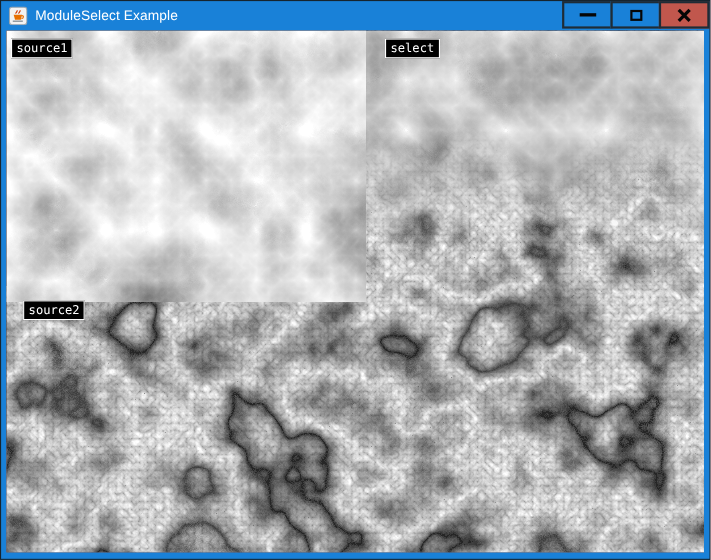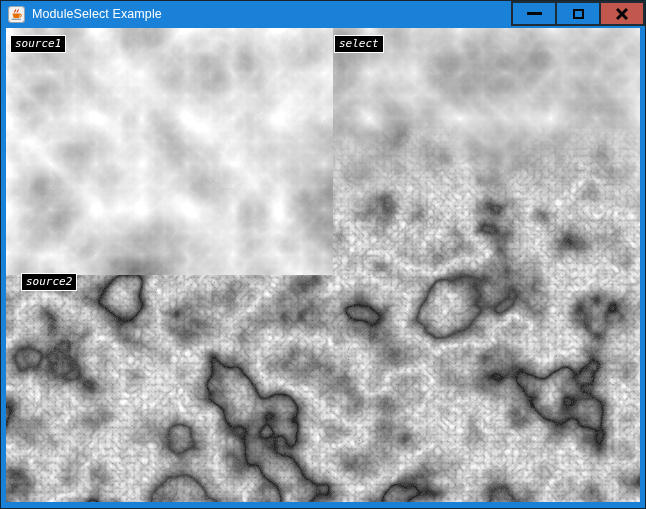--- a/index.html
+++ b/index.html
@@ -49,32 +49,32 @@
   .glyph-close { position:relative; width:13px; height:13px; }
   .glyph-close::before, .glyph-close::after {
     content:""; position:absolute; left:50%; top:50%;
     width:3px; height:14px; background:var(--glyph,#000);
   }
   .glyph-close::before { transform:translate(-50%,-50%) rotate(45deg); }
   .glyph-close::after  { transform:translate(-50%,-50%) rotate(-45deg); }
 
   .canvas {
     position:absolute; left:6px; top:28px; width:634px; height:374px;
-    background:#161616; z-index:10;font-style:italic;
+    background:#161616; z-index:10;
   }
   .canvas svg.noise { position:absolute; left:0; top:0; display:block; }
 
   .img-label {
     position:absolute; background:#000; color:#fff;
     border:1px solid #fff; font-family:"DejaVu Sans Mono", monospace;
     font-size:11px; line-height:13px; padding:1px 4px 2px 4px;
     white-space:nowrap; z-index:20;
   }
   #label-source1 { left:4px;   top:7px; }
-  #label-select  { left:328px; top:7px; }
+  #label-select  { left:344px; top:7px; }
   #label-source2 { left:15px;   top:245px; }
 </style>
 </head>
 <body>
 
 <div class="window">
 
   <div class="frame"></div>
 
   <div class="titlebar">

